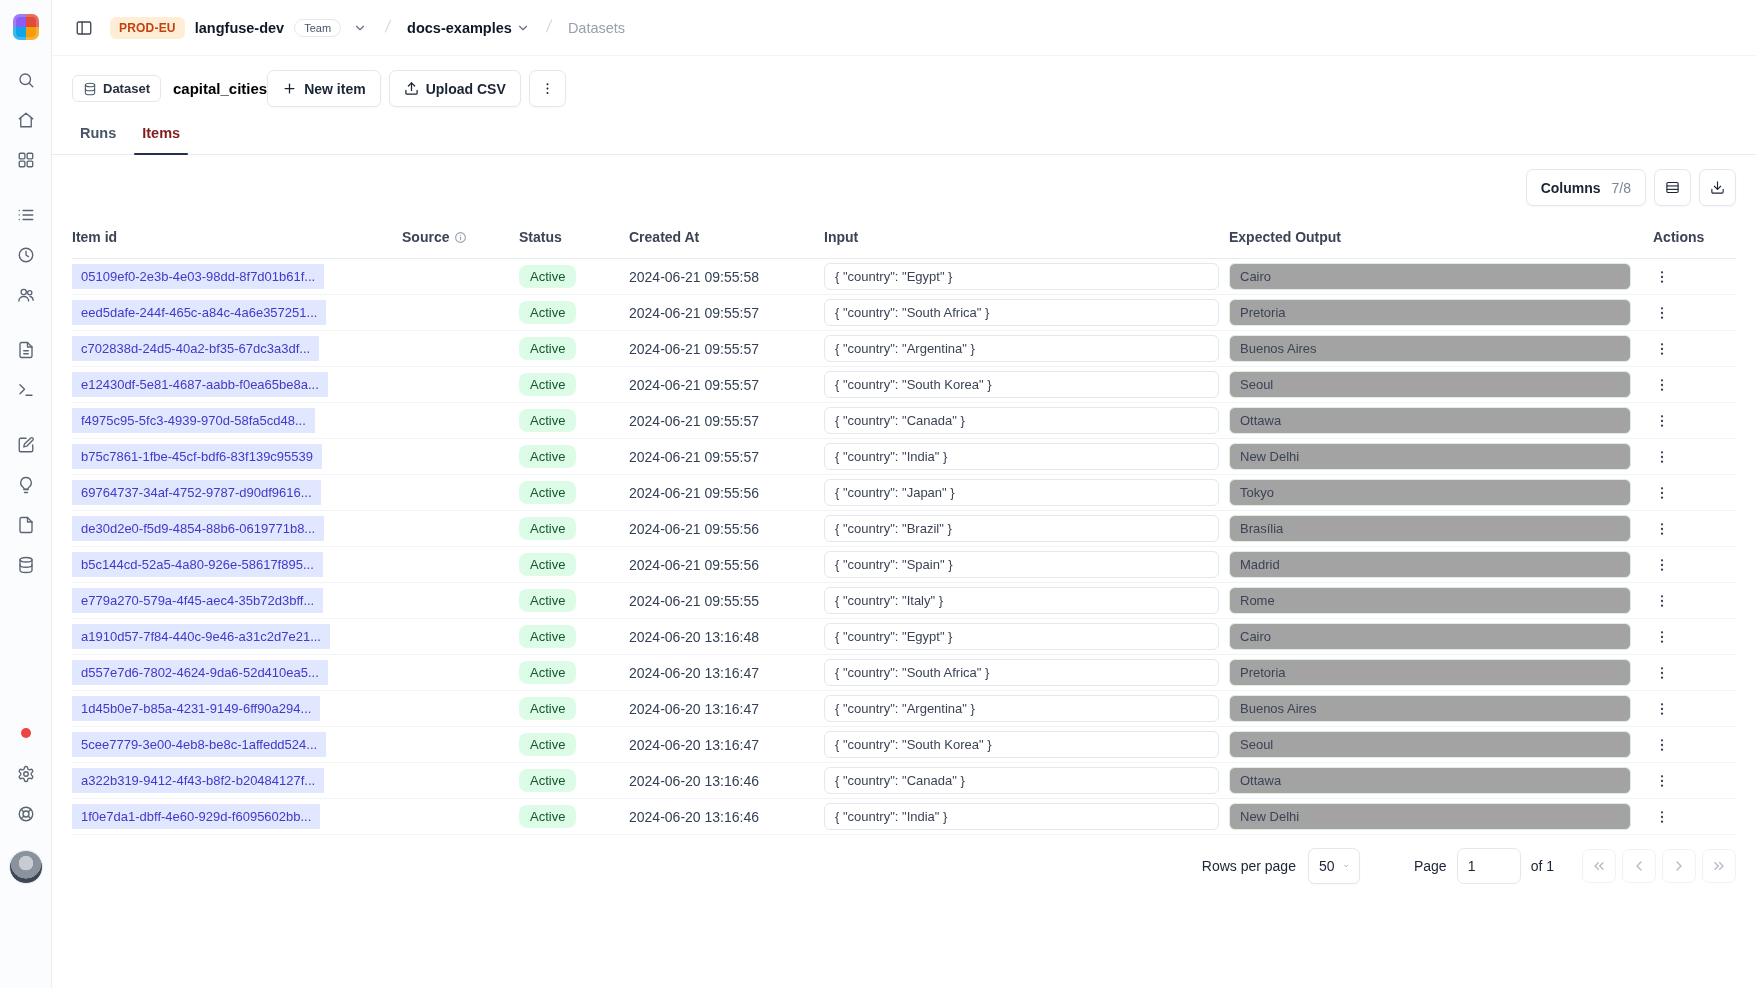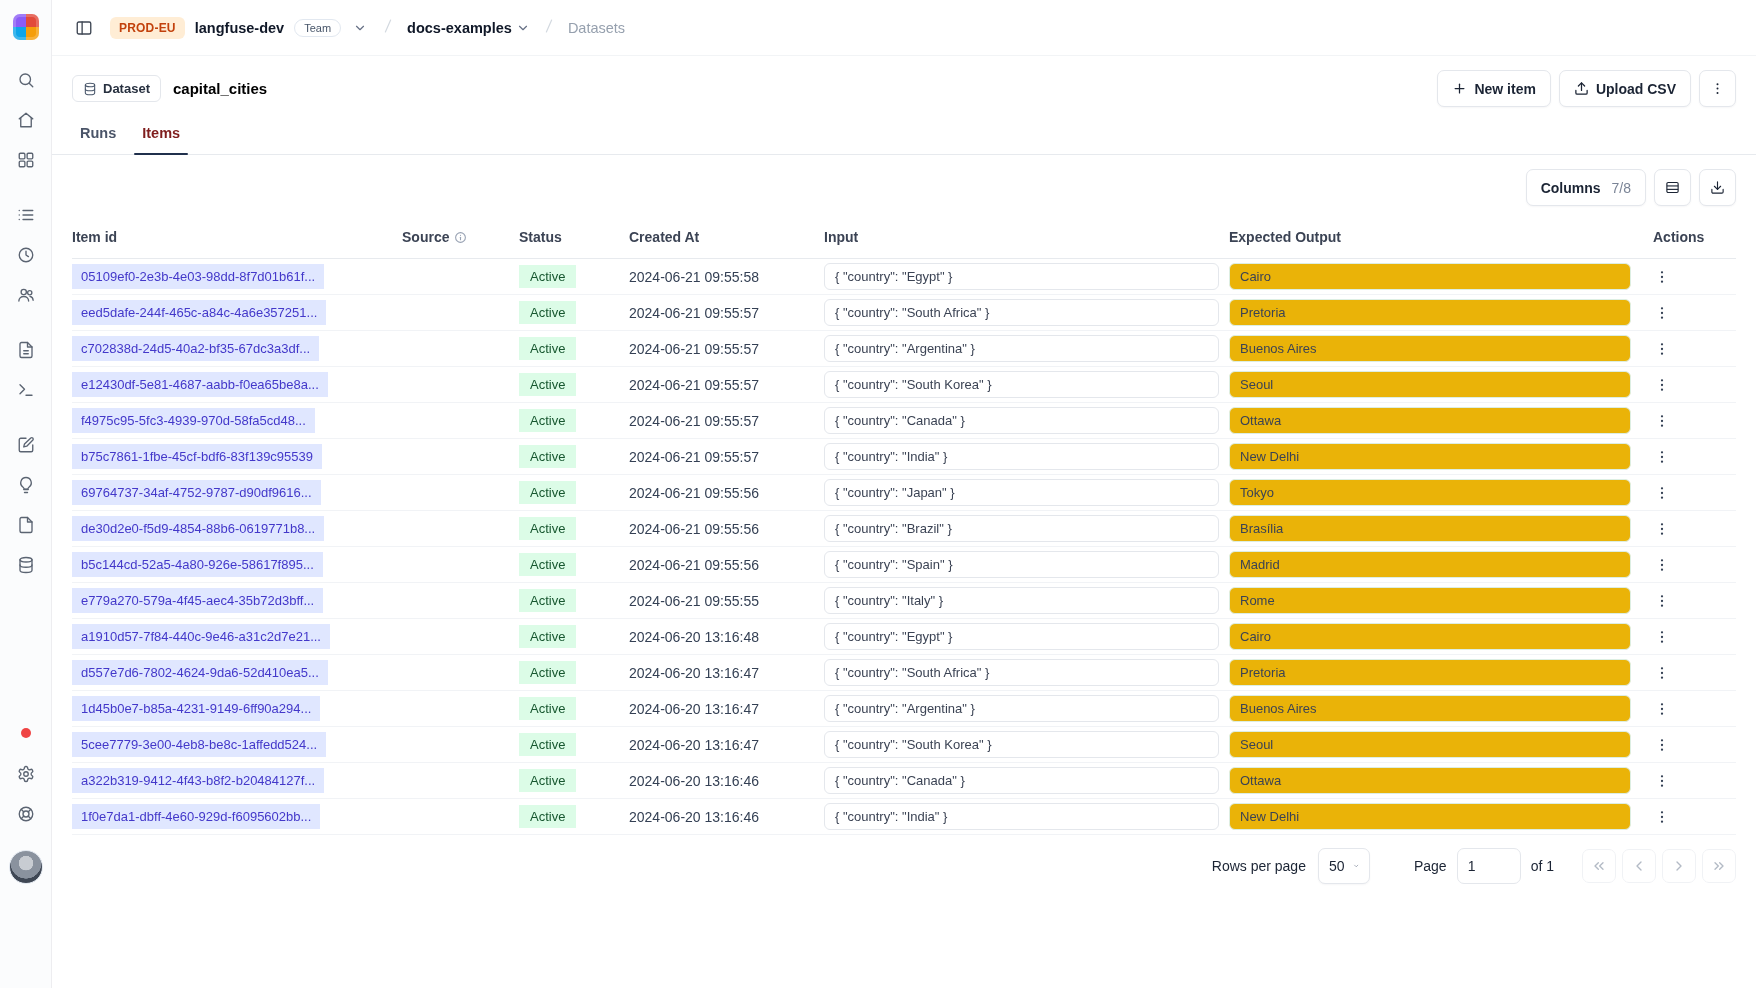--- a/index.html
+++ b/index.html
@@ -60,21 +60,21 @@
     padding:2px 9px; background:#fff; display:inline-flex; align-items:center;
   }
   .chev-btn { border:none; background:transparent; color:#667085; display:flex; align-items:center; cursor:pointer; padding:2px; }
   .chev-btn svg { width:14px; height:14px; }
   .slash { color:#d3d9e0; }
   .slash svg { width:18px; height:18px; }
   .crumb-proj { font-size:14.5px; font-weight:600; color:#101828; display:inline-flex; align-items:center; gap:4px; cursor:pointer; }
   .crumb-current { font-size:14.5px; font-weight:500; color:#96a0ae; }
 
   
-  .page-head { display:flex; align-items:center; justify-content:space-between; margin:14px 20px 0 20px; }
+  .page-head { display:flex; align-items:center; justify-content:flex-start; margin:14px 20px 0 20px; }
   .page-head-left { display:flex; align-items:center; gap:12px; }
   .entity-badge {
     display:inline-flex; align-items:center; gap:6px; border:1px solid #e4e7ec;
     border-radius:6px; padding:5px 10px; font-size:13px; font-weight:600; color:#27303f; background:#fff;
   }
   .entity-badge svg { width:14px; height:14px; color:#475569; }
   .page-title { font-size:15px; font-weight:700; color:#000000; }
   .page-head-right { display:flex; align-items:center; gap:8px; }
   .btn {
     display:inline-flex; align-items:center; gap:7px; background:#fff; cursor:pointer;
@@ -109,46 +109,46 @@
   }
   th .th-inner { display:inline-flex; align-items:center; gap:5px; }
   th svg.info { width:13px; height:13px; color:#98a2b3; }
   td { padding:4px 0; border-bottom:1px solid #f1f3f6; vertical-align:middle; font-size:14px; color:#344054; }
   .id-chip {
     display:inline-block; background:#e0e7ff; color:#4338ca; font-size:13px;
     padding:5px 9px; border-radius:0; white-space:nowrap; cursor:pointer;
   }
   .status-badge {
     display:inline-block; background:#dcfce7; color:#17572f; font-size:13px; font-weight:500;
-    padding:4px 11px; border-radius:0;
+    padding:4px 11px; border-radius:8px;
   }
   .cell-box {
     border:1px solid #e4e7ec; border-radius:6px; background:#fff;
     padding:5px 10px; font-size:13px; color:#3b4354; margin-right:10px;
     white-space:nowrap; overflow:hidden; text-overflow:ellipsis; cursor:pointer;
   }
-  .cell-box.output { background:#eab308; border-color:#ddeee2; }
+  .cell-box.output { background:#a3a3a3; border-color:#ddeee2; }
   .kebab-btn {
     border:none; background:transparent; cursor:pointer; color:#344054;
     width:26px; height:26px; display:flex; align-items:center; justify-content:center; border-radius:5px; margin-left:8px;
   }
   .kebab-btn svg { width:16px; height:16px; }
 
   
   .pager {
     display:flex; align-items:center; justify-content:flex-end; gap:12px; padding:13px 20px;
     font-size:14px; color:#1b2434;
   }
   .select-box {
     display:inline-flex; align-items:center; justify-content:space-between; gap:8px;
     border:1px solid #e4e7ec; border-radius:7px; height:36px; padding:0 10px; width:52px;
     background:#fff; cursor:pointer; font-size:14px; box-shadow:0 1px 2px rgba(16,24,40,.04);
   }
   .select-box svg { width:14px; height:14px; color:#667085; }
-  .page-group { display:flex; align-items:center; gap:10px; margin-left:32px; }
+  .page-group { display:flex; align-items:center; gap:10px; margin-left:42px; }
   .page-input {
     width:64px; height:36px; border:1px solid #e4e7ec; border-radius:7px; padding:0 10px;
     font-size:14px; font-family:inherit; color:#1b2434; outline:none;
   }
   .nav-group { display:flex; align-items:center; gap:6px; margin-left:16px; }
   .nav-btn {
     width:34px; height:34px; border:1px solid #eceef2; border-radius:7px; background:#fff;
     display:flex; align-items:center; justify-content:center; color:#9aa4b2; cursor:default; opacity:.75;
   }
   .nav-btn svg { width:16px; height:16px; }

